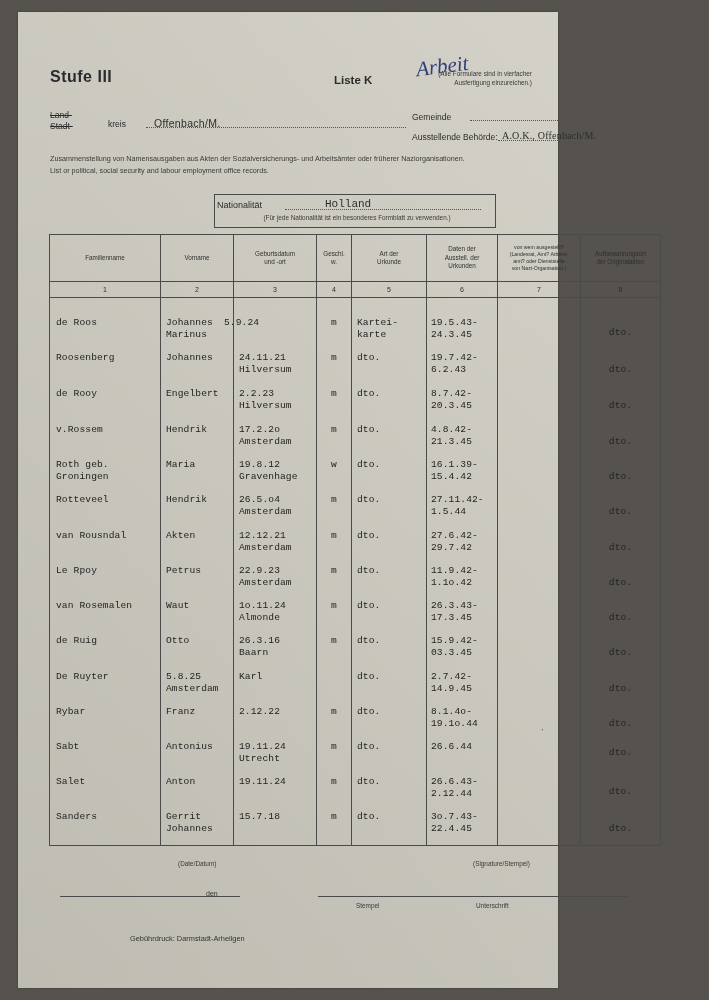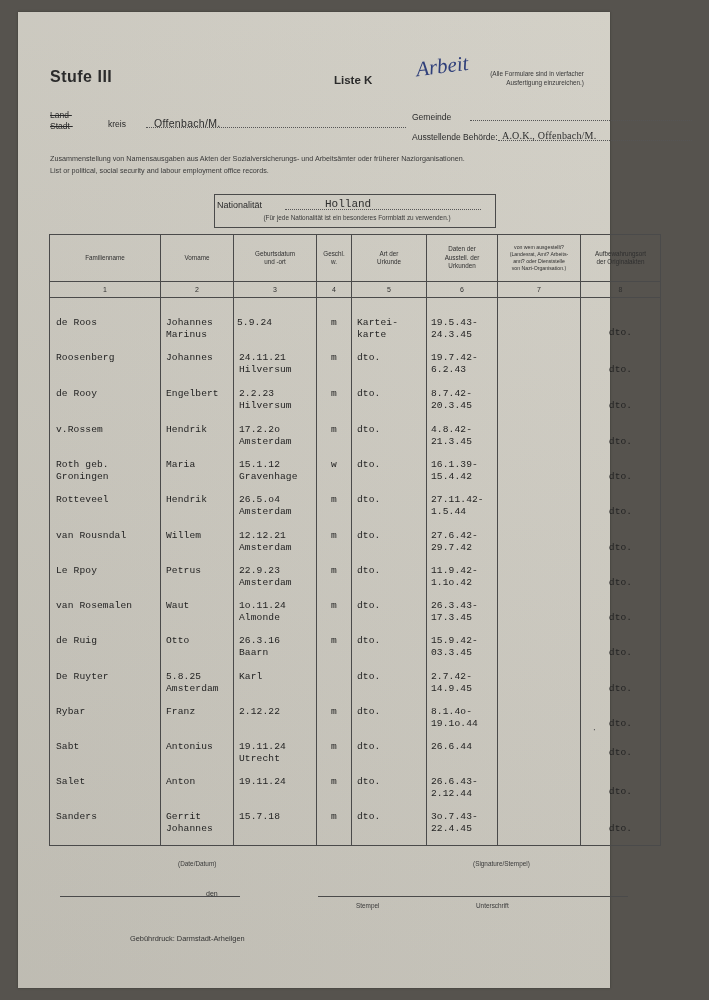--- a/index.html
+++ b/index.html
@@ -5,21 +5,21 @@
   html,body{margin:0;padding:0;}
   body{
     width:709px;height:1000px;
     background:#56534e;
     font-family:"Liberation Sans", sans-serif;
     overflow:hidden;
   }
   .page{
     position:absolute;
     left:18px;top:12px;
-    width:592px;height:976px;
+    width:540px;height:976px;
     background:#cfccc2;
     box-shadow:0 0 2px #3a3834;
   }
   .paper-tex{
     position:absolute;inset:0;
     background:
       linear-gradient(180deg, rgba(255,255,255,0.06), rgba(0,0,0,0.05)),
       linear-gradient(90deg, rgba(0,0,0,0.03), rgba(255,255,255,0.04));
     pointer-events:none;
   }
@@ -262,21 +262,21 @@
     <div class="numrow" style="left:184px;width:82px">3</div>
     <div class="numrow" style="left:267px;width:34px">4</div>
     <div class="numrow" style="left:302px;width:74px">5</div>
     <div class="numrow" style="left:377px;width:70px">6</div>
     <div class="numrow" style="left:448px;width:82px">7</div>
     <div class="numrow" style="left:531px;width:79px">8</div>
 
     <div class="cell" style="left:6px;top:82px">de Roos</div>
     <div class="cell" style="left:116px;top:82px">Johannes
 Marinus</div>
-    <div class="cell" style="left:187px;top:82px">5.9.24</div>
+    <div class="cell" style="left:174px;top:82px">5.9.24</div>
     <div class="cell c" style="left:267px;top:82px;width:34px">m</div>
     <div class="cell" style="left:307px;top:82px">Kartei-
 karte</div>
     <div class="cell" style="left:381px;top:82px">19.5.43-
 24.3.45</div>
     <div class="cell c" style="left:531px;top:92px;width:79px">dto.</div>
 
     <div class="cell" style="left:6px;top:117px">Roosenberg</div>
     <div class="cell" style="left:116px;top:117px">Johannes</div>
     <div class="cell" style="left:189px;top:117px">24.11.21
@@ -303,40 +303,40 @@
 Amsterdam</div>
     <div class="cell c" style="left:267px;top:189px;width:34px">m</div>
     <div class="cell" style="left:307px;top:189px">dto.</div>
     <div class="cell" style="left:381px;top:189px">4.8.42-
 21.3.45</div>
     <div class="cell c" style="left:531px;top:201px;width:79px">dto.</div>
 
     <div class="cell" style="left:6px;top:224px">Roth geb.
 Groningen</div>
     <div class="cell" style="left:116px;top:224px">Maria</div>
-    <div class="cell" style="left:189px;top:224px">15.1.12
+    <div class="cell" style="left:189px;top:224px">19.8.12
 Gravenhage</div>
     <div class="cell c" style="left:267px;top:224px;width:34px">w</div>
     <div class="cell" style="left:307px;top:224px">dto.</div>
     <div class="cell" style="left:381px;top:224px">16.1.39-
 15.4.42</div>
     <div class="cell c" style="left:531px;top:236px;width:79px">dto.</div>
 
     <div class="cell" style="left:6px;top:259px">Rotteveel</div>
     <div class="cell" style="left:116px;top:259px">Hendrik</div>
     <div class="cell" style="left:189px;top:259px">26.5.o4
 Amsterdam</div>
     <div class="cell c" style="left:267px;top:259px;width:34px">m</div>
     <div class="cell" style="left:307px;top:259px">dto.</div>
     <div class="cell" style="left:381px;top:259px">27.11.42-
 1.5.44</div>
     <div class="cell c" style="left:531px;top:271px;width:79px">dto.</div>
 
     <div class="cell" style="left:6px;top:295px">van Rousndal</div>
-    <div class="cell" style="left:116px;top:295px">Willem</div>
+    <div class="cell" style="left:116px;top:295px">Akten</div>
     <div class="cell" style="left:189px;top:295px">12.12.21
 Amsterdam</div>
     <div class="cell c" style="left:267px;top:295px;width:34px">m</div>
     <div class="cell" style="left:307px;top:295px">dto.</div>
     <div class="cell" style="left:381px;top:295px">27.6.42-
 29.7.42</div>
     <div class="cell c" style="left:531px;top:307px;width:79px">dto.</div>
 
     <div class="cell" style="left:6px;top:330px">Le Rpoy</div>
     <div class="cell" style="left:116px;top:330px">Petrus</div>

